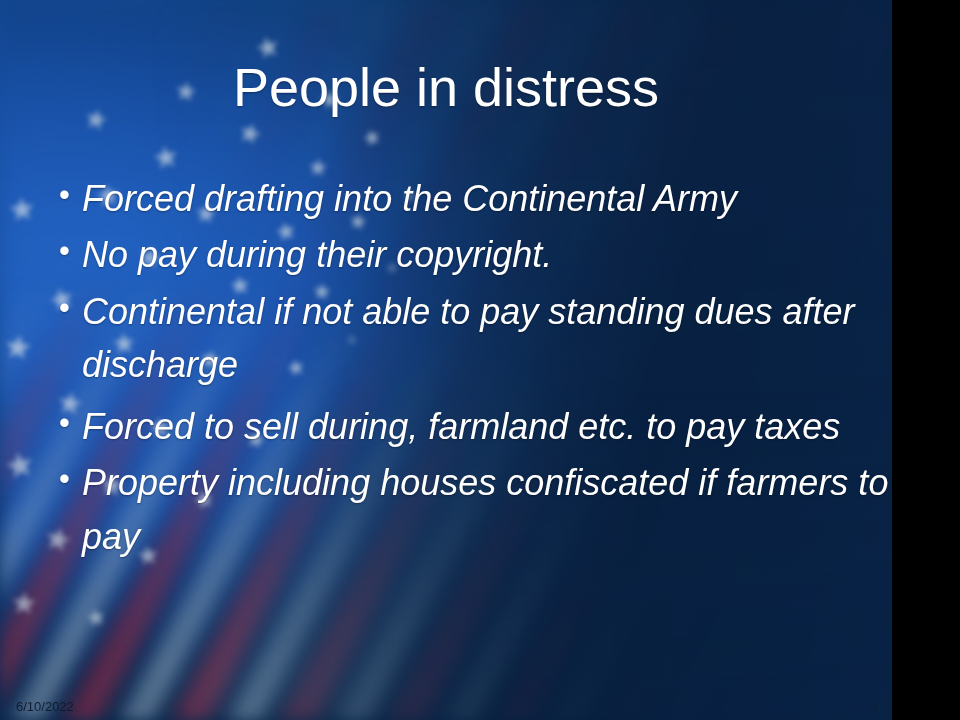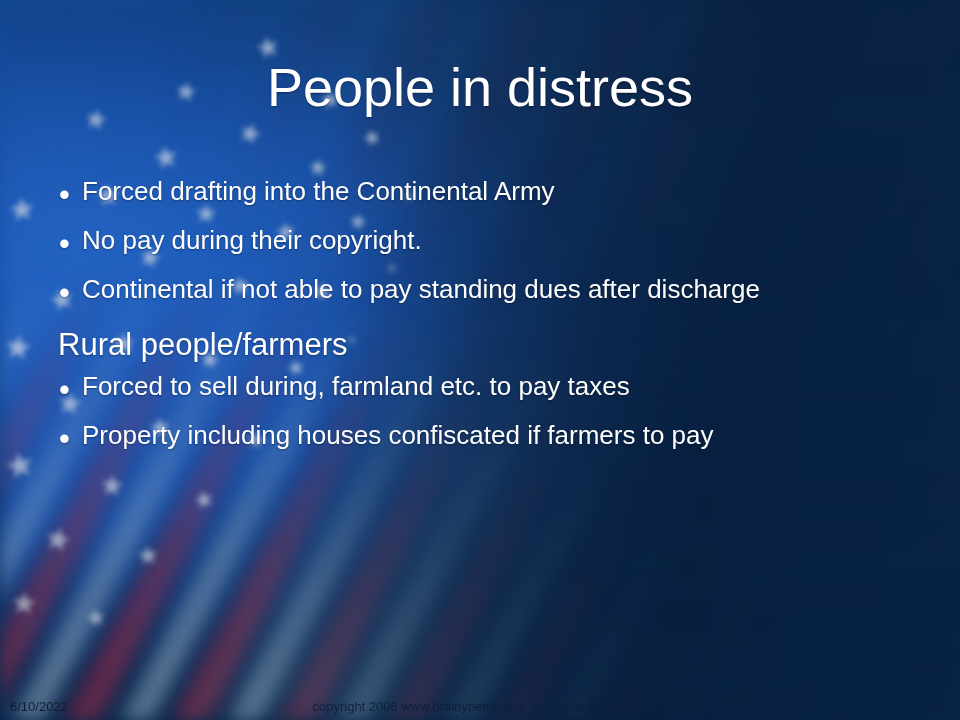--- a/index.html
+++ b/index.html
@@ -7,21 +7,21 @@
     margin: 0;
     padding: 0;
     background: #000;
   }
   body {
     font-family: "Liberation Sans", sans-serif;
   }
 
   #slide {
     position: relative;
-    width: 960px;
+    width: 892px;
     height: 720px;
     overflow: hidden;
     background: #a16207;
   }
 
   
   .bg-layer {
     position: absolute;
     inset: 0;
     pointer-events: none;
@@ -157,32 +157,33 @@
     font-size: 31px;
     line-height: 1.48;
     text-align: left;
     padding-left: 11px;
     box-sizing: border-box;
     color: #ffffff;
     text-shadow: 0 1px 2px rgba(0,0,0,0.35);
   }
   .bullet-text {
     flex: 1 1 auto;
-    font-size: 26px;
+    font-size: 36px;
     line-height: 1.48;
     color: #ffffff;
     text-shadow: 0 1px 2px rgba(0,0,0,0.35);
+    font-style: italic;
   }
 
   .gap-small { height: 6px; }
 
   
   .footer {
     position: absolute;
-    left: 0;
+    left: 6px;
     right: 0;
     bottom: 0;
     height: 30px;
   }
   .footer-date {
     position: absolute;
     left: 10px;
     bottom: 6px;
     font-size: 13px;
     color: #0d1b2e;
@@ -286,34 +287,32 @@
 
       <div class="bullet-row">
         <span class="bullet-mark">•</span>
         <span class="bullet-text">Continental if not able to pay standing dues after discharge</span>
       </div>
     </div>
 
     <div class="gap-small"></div>
 
     <div>
-      <div class="section-head">Rural people/farmers</div>
 
       <div class="bullet-row">
         <span class="bullet-mark">•</span>
         <span class="bullet-text">Forced to sell during, farmland etc. to pay taxes</span>
       </div>
 
       <div class="bullet-row">
         <span class="bullet-mark">•</span>
         <span class="bullet-text">Property including houses confiscated if farmers to pay</span>
       </div>
     </div>
 
   </div>
 
   <div class="footer">
     <div class="footer-date">6/10/2022</div>
-    <div class="footer-copy">copyright 2006 www.brainybetty.com; All Rights Reserved.</div>
     <div class="footer-num">4</div>
   </div>
 
 </div>
 
 </body></html>

